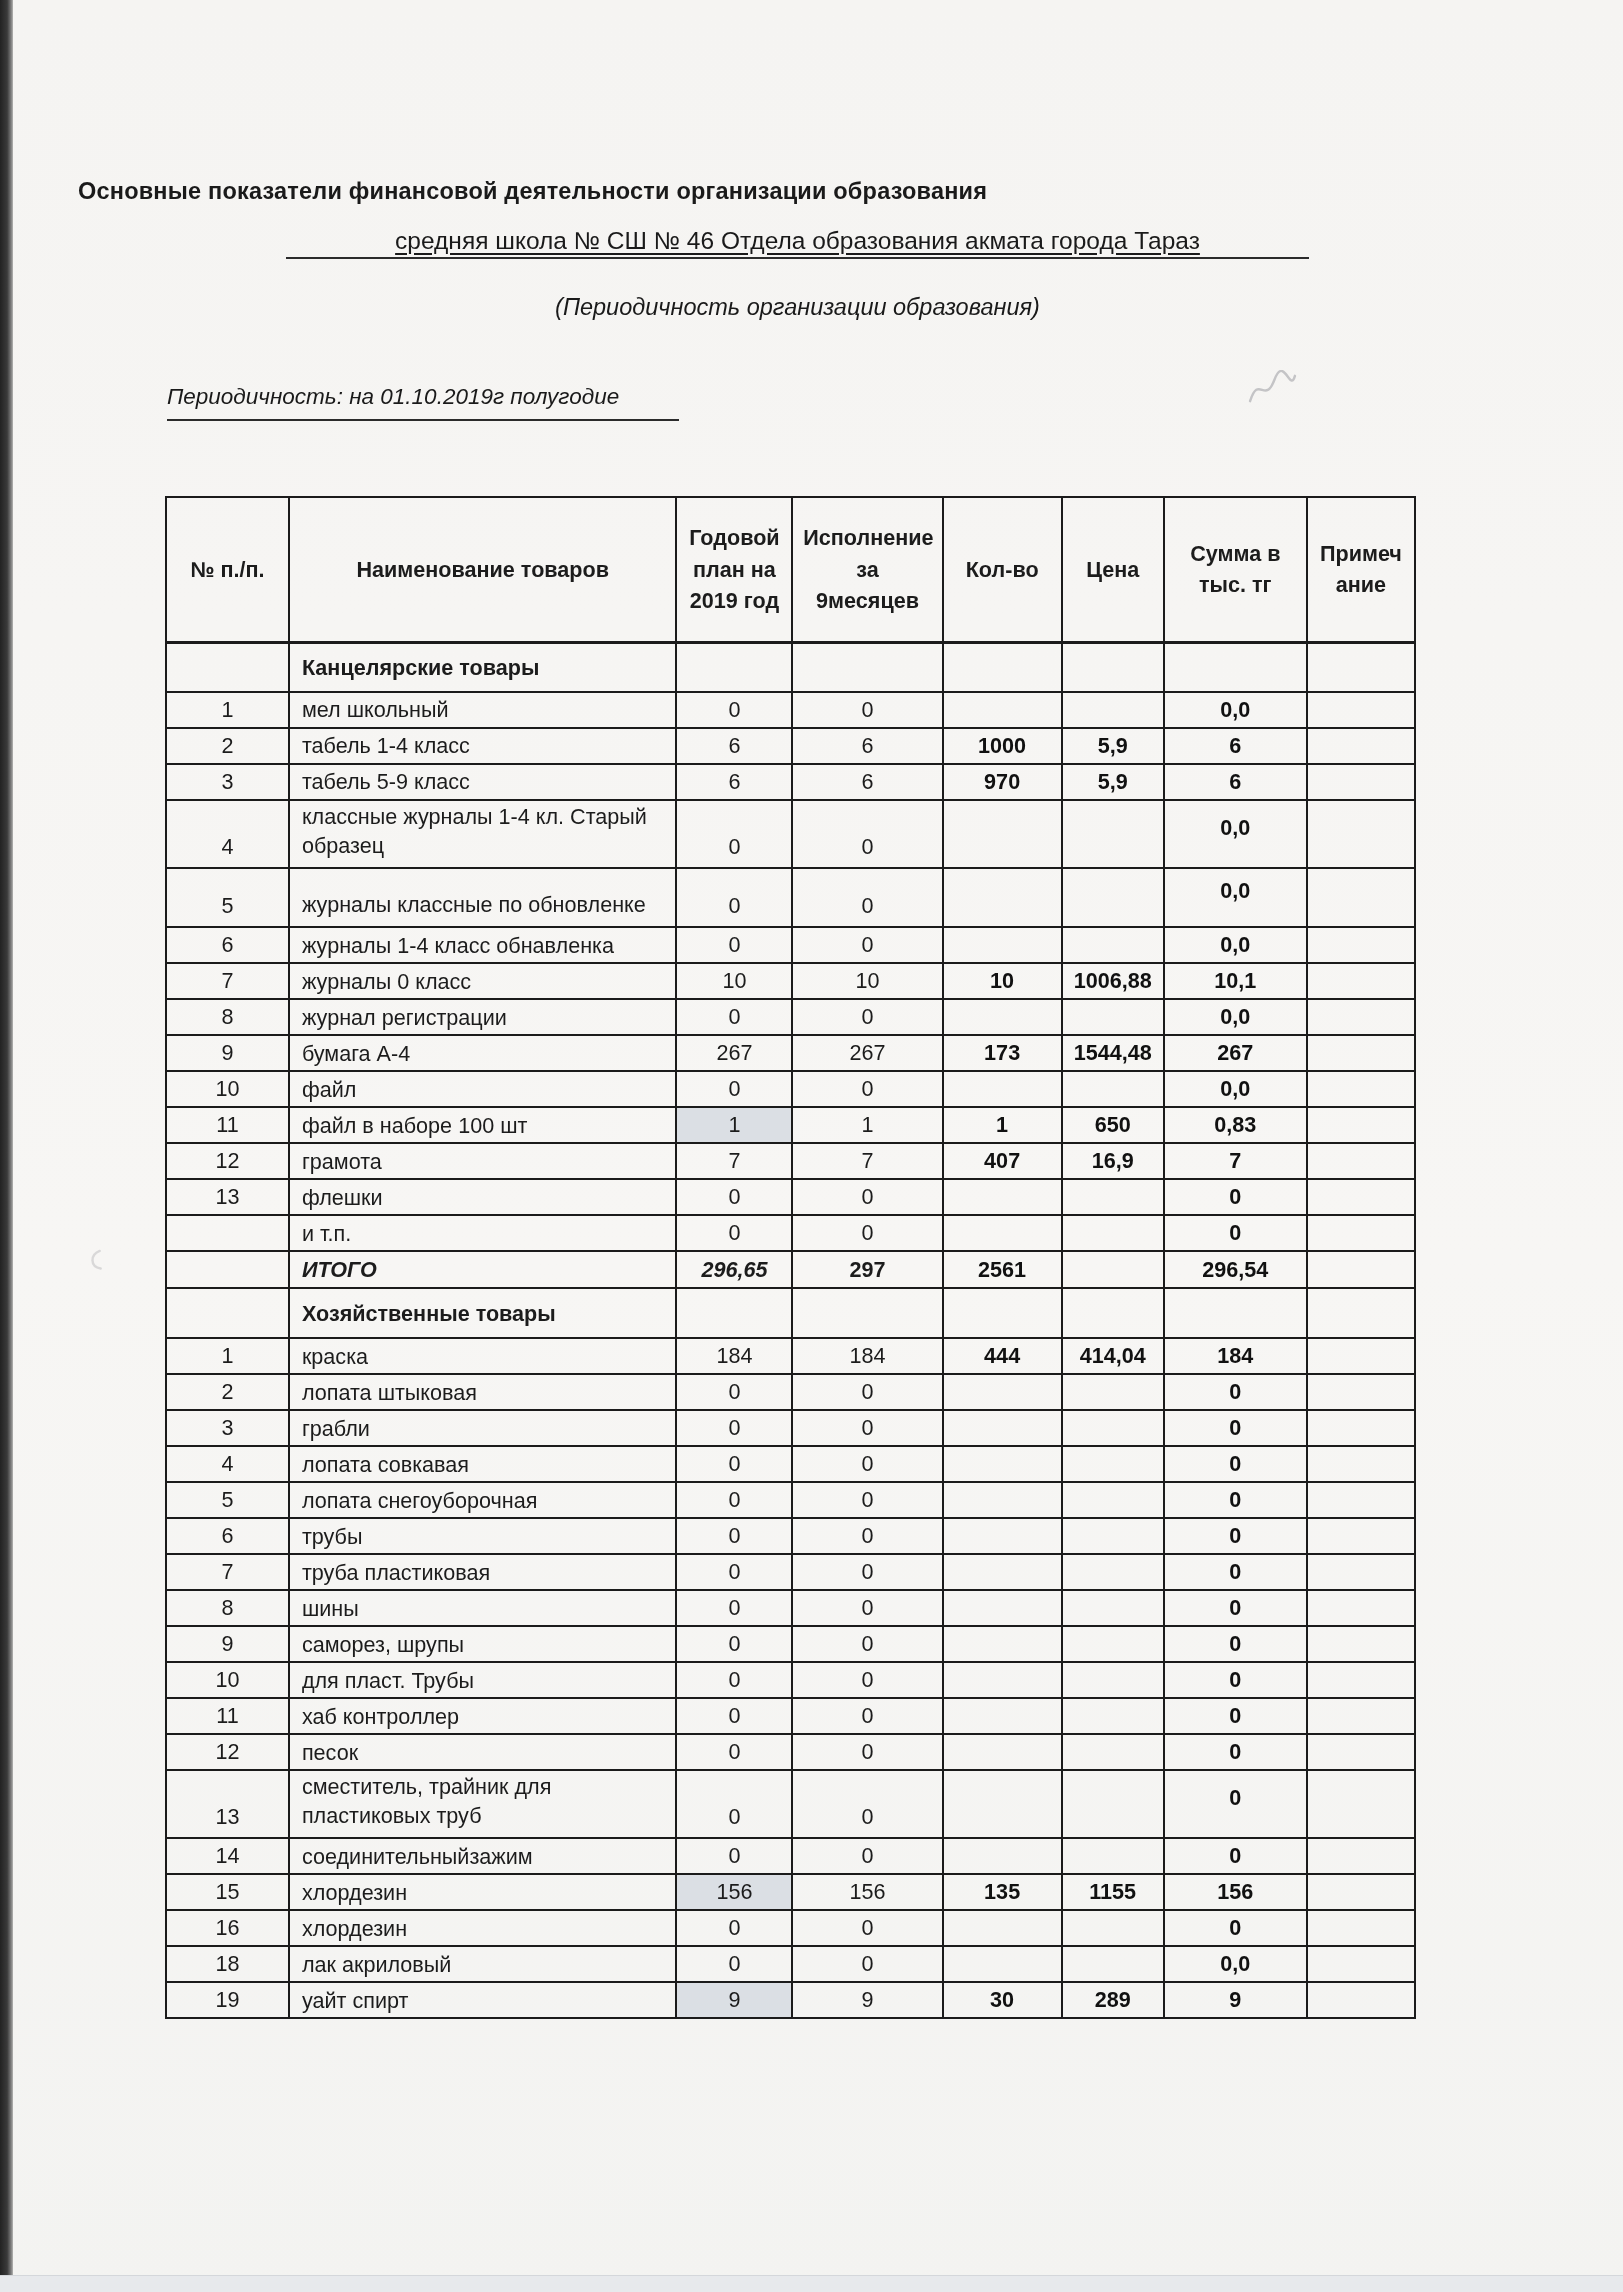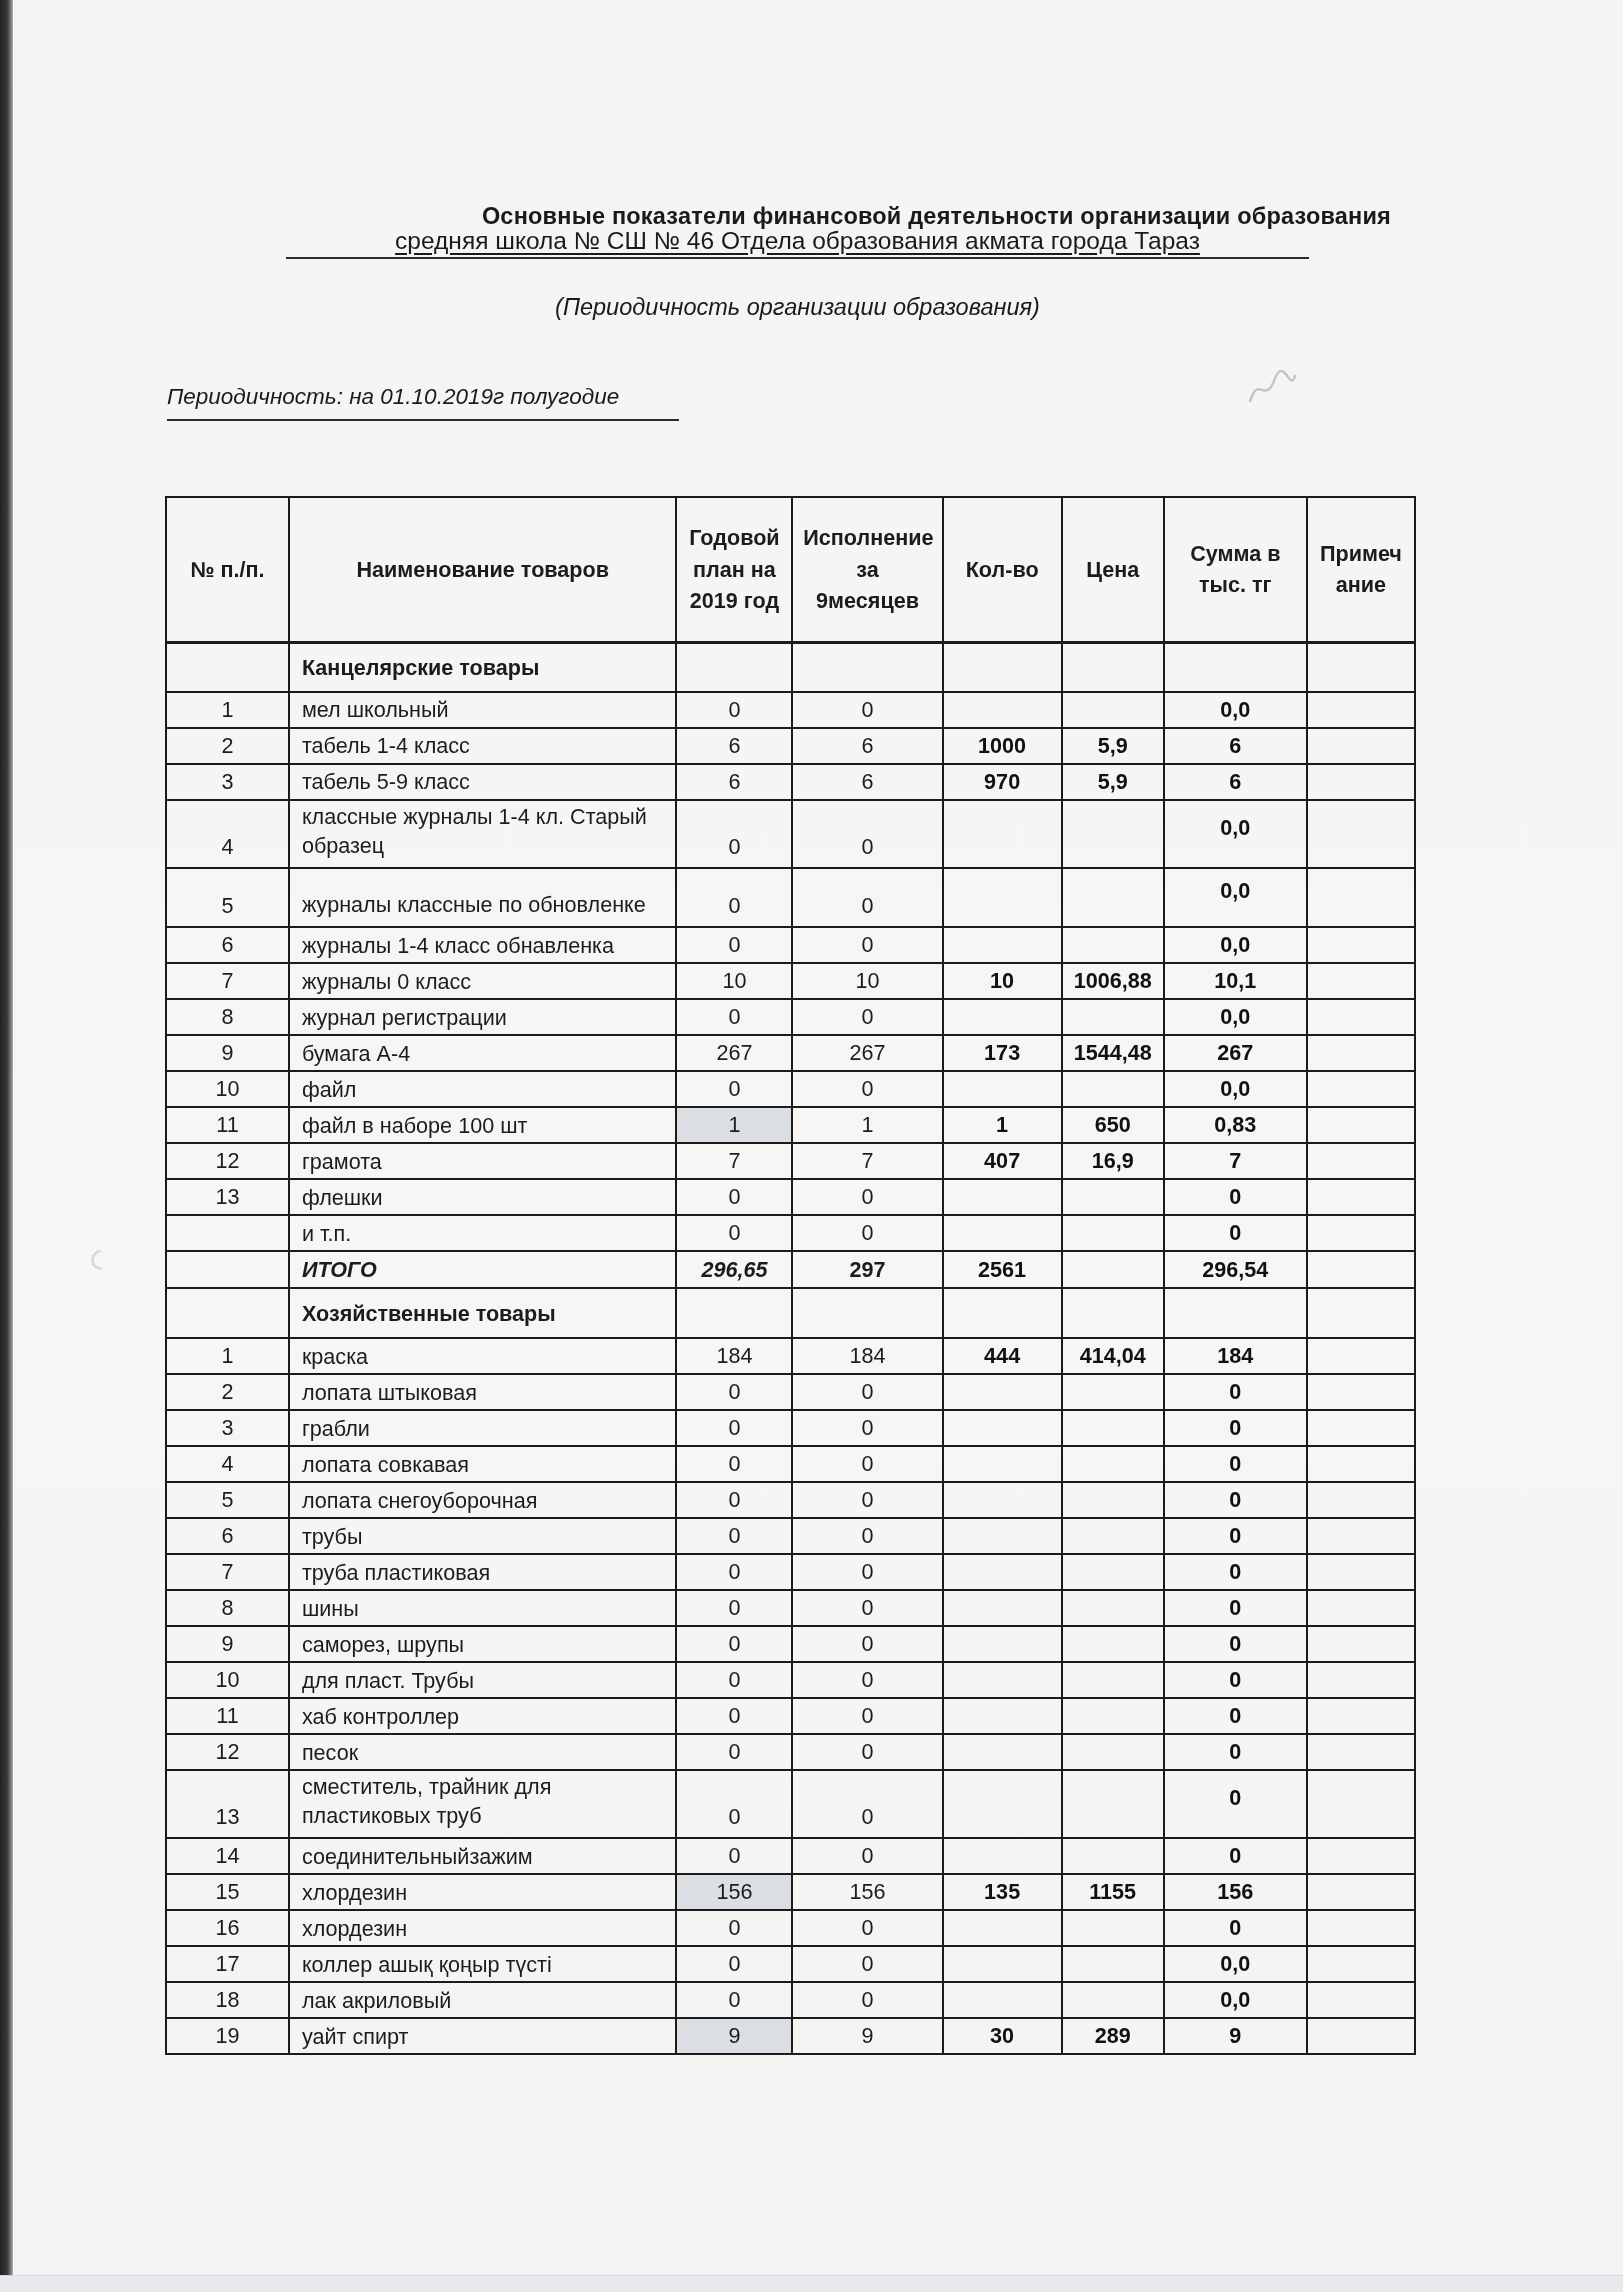--- a/index.html
+++ b/index.html
@@ -37,22 +37,22 @@
     opacity: .75;
   }
   .artifact2 {
     position: absolute;
     left: 86px; top: 1247px;
     opacity: .5;
   }
   
   .doc-title {
     position: absolute;
-    top: 203px; left: 78px; width: 1313px;
-    text-align: right;
+    top: 178px; left: 78px; width: 1313px;
+    text-align: left;
     font-weight: bold;
     font-size: 23.5px;
     letter-spacing: 0.2px;
   }
   .org-line {
     position: absolute;
     top: 227px; left: 286px; width: 1023px;
     text-align: center;
     border-bottom: 2.9px solid #2b2b2b;
     padding-bottom: 2px;
@@ -494,30 +494,20 @@
           <td class="col-num">16</td>
           <td class="col-name">хлордезин</td>
           <td class="col-plan">0</td>
           <td class="col-exec">0</td>
           <td class="col-qty"></td>
           <td class="col-price"></td>
           <td class="col-sum">0</td>
           <td class="col-note"></td>
         </tr>
         <tr class="item">
-          <td class="col-num">17</td>
-          <td class="col-name">коллер ашық қоңыр түсті</td>
-          <td class="col-plan">0</td>
-          <td class="col-exec">0</td>
-          <td class="col-qty"></td>
-          <td class="col-price"></td>
-          <td class="col-sum">0,0</td>
-          <td class="col-note"></td>
-        </tr>
-        <tr class="item">
           <td class="col-num">18</td>
           <td class="col-name">лак акриловый</td>
           <td class="col-plan">0</td>
           <td class="col-exec">0</td>
           <td class="col-qty"></td>
           <td class="col-price"></td>
           <td class="col-sum">0,0</td>
           <td class="col-note"></td>
         </tr>
         <tr class="item">

